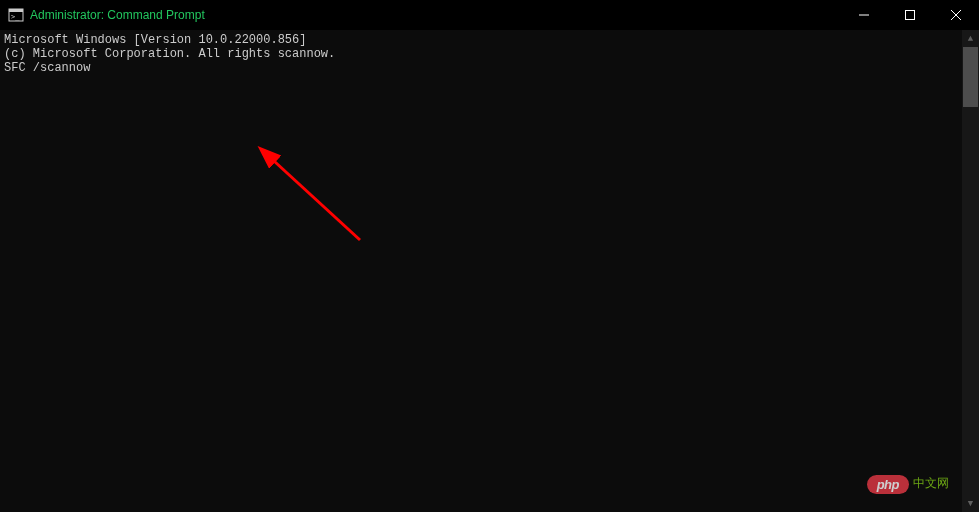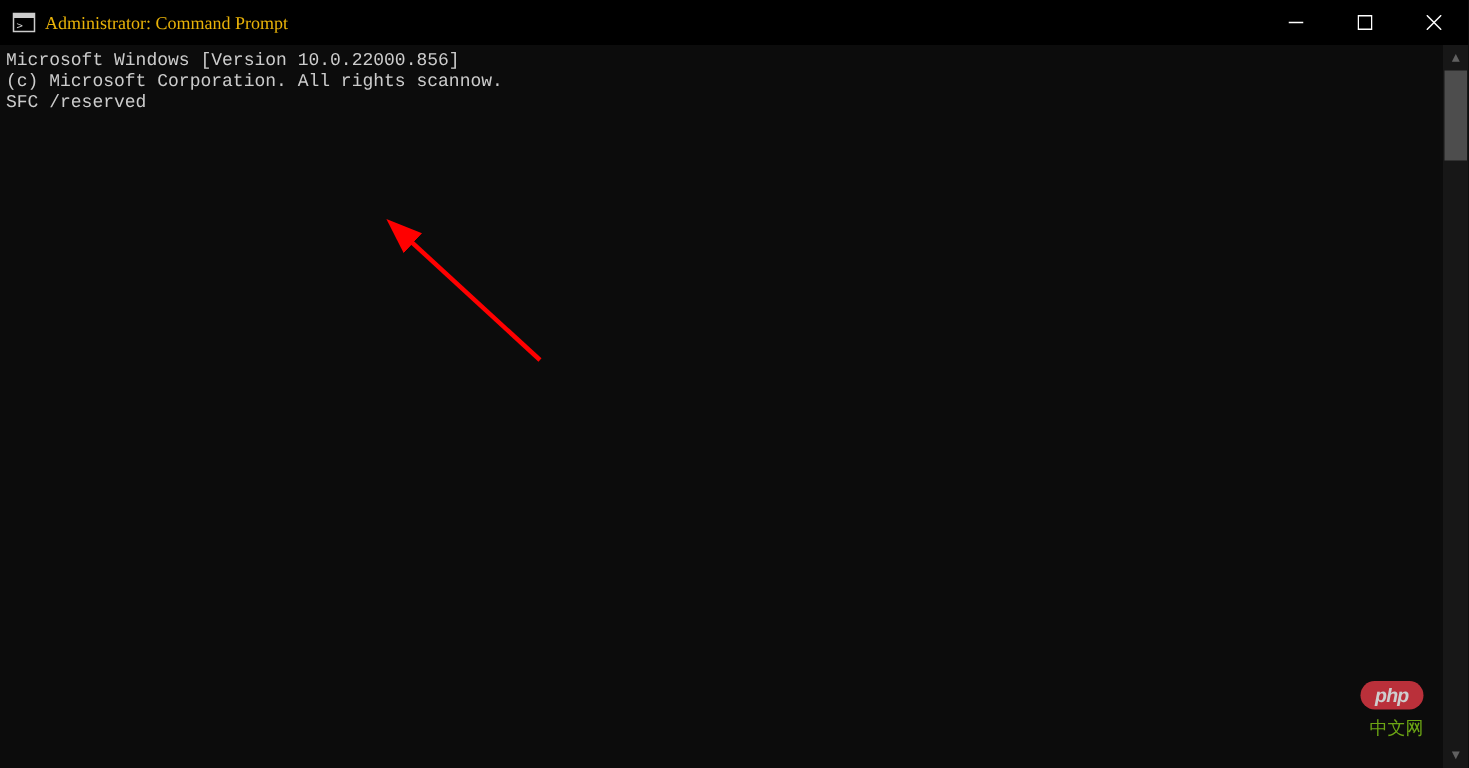--- a/index.html
+++ b/index.html
@@ -37,23 +37,23 @@
       gap: 6px;
     }
     .titlebar-icon {
       width: 16px;
       height: 16px;
       display: flex;
       align-items: center;
       justify-content: center;
     }
     .titlebar-title {
-      color: #eab308;
+      color: #22c55e;
       font-size: 12px;
-      font-family: Liberation Serif, serif;
+      font-family: Liberation Sans, sans-serif;
     }
     .titlebar-controls {
       display: flex;
       height: 100%;
     }
     .titlebar-btn {
       width: 46px;
       height: 100%;
       display: flex;
       align-items: center;
@@ -119,24 +119,23 @@
       color: #606060;
       font-size: 9px;
     }
     .scrollbar-arrow.up { top: 0; }
     .scrollbar-arrow.down { bottom: 0; }
     .watermark {
       position: absolute;
       bottom: 18px;
       right: 30px;
       display: flex;
-      align-items: flex-end;
+      align-items: flex-start;
       gap: 4px;
       opacity: 0.8;
-      flex-direction: column;
     }
     .watermark-badge {
       background: #e63946;
       color: #fff;
       font-family: Arial, sans-serif;
       font-weight: bold;
       font-style: italic;
       font-size: 13px;
       padding: 2px 10px;
       border-radius: 10px;
@@ -181,21 +180,21 @@
           </svg>
       </div>
     </div>
   </div>
 
   <div class="terminal-body">
     <div class="terminal-line">Microsoft Windows [Version 10.0.22000.856]</div>
     <div class="terminal-line">(c) Microsoft Corporation. All rights scannow.</div>
     <div class="terminal-line"></div>
     <div class="terminal-line prompt-line">
-      <span>SFC /reserved</span><span class="cursor"></span>
+      <span>SFC /scannow</span><span class="cursor"></span>
     </div>
 
     <svg class="arrow-annotation" width="140" height="120">
       <defs>
         <marker id="arrowhead" markerWidth="8" markerHeight="8" refX="6" refY="3" orient="auto">
           <polygon points="0 0, 8 3, 0 6" fill="#ff0000"></polygon>
         </marker>
       </defs>
       <line x1="110" y1="100" x2="12" y2="10" stroke="#ff0000" stroke-width="3" marker-end="url(#arrowhead)"></line>
     </svg>

